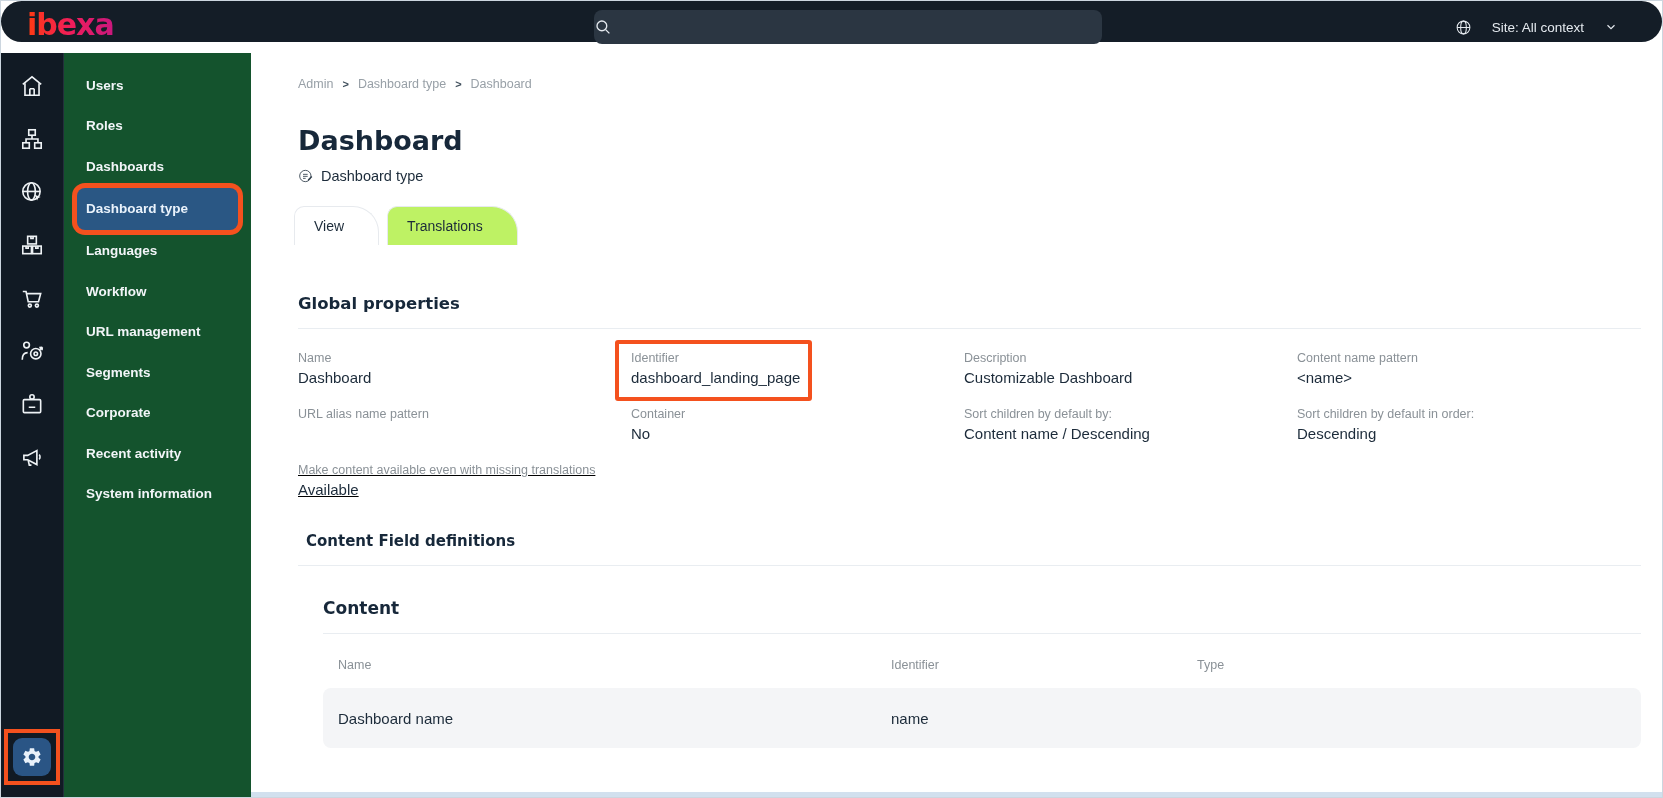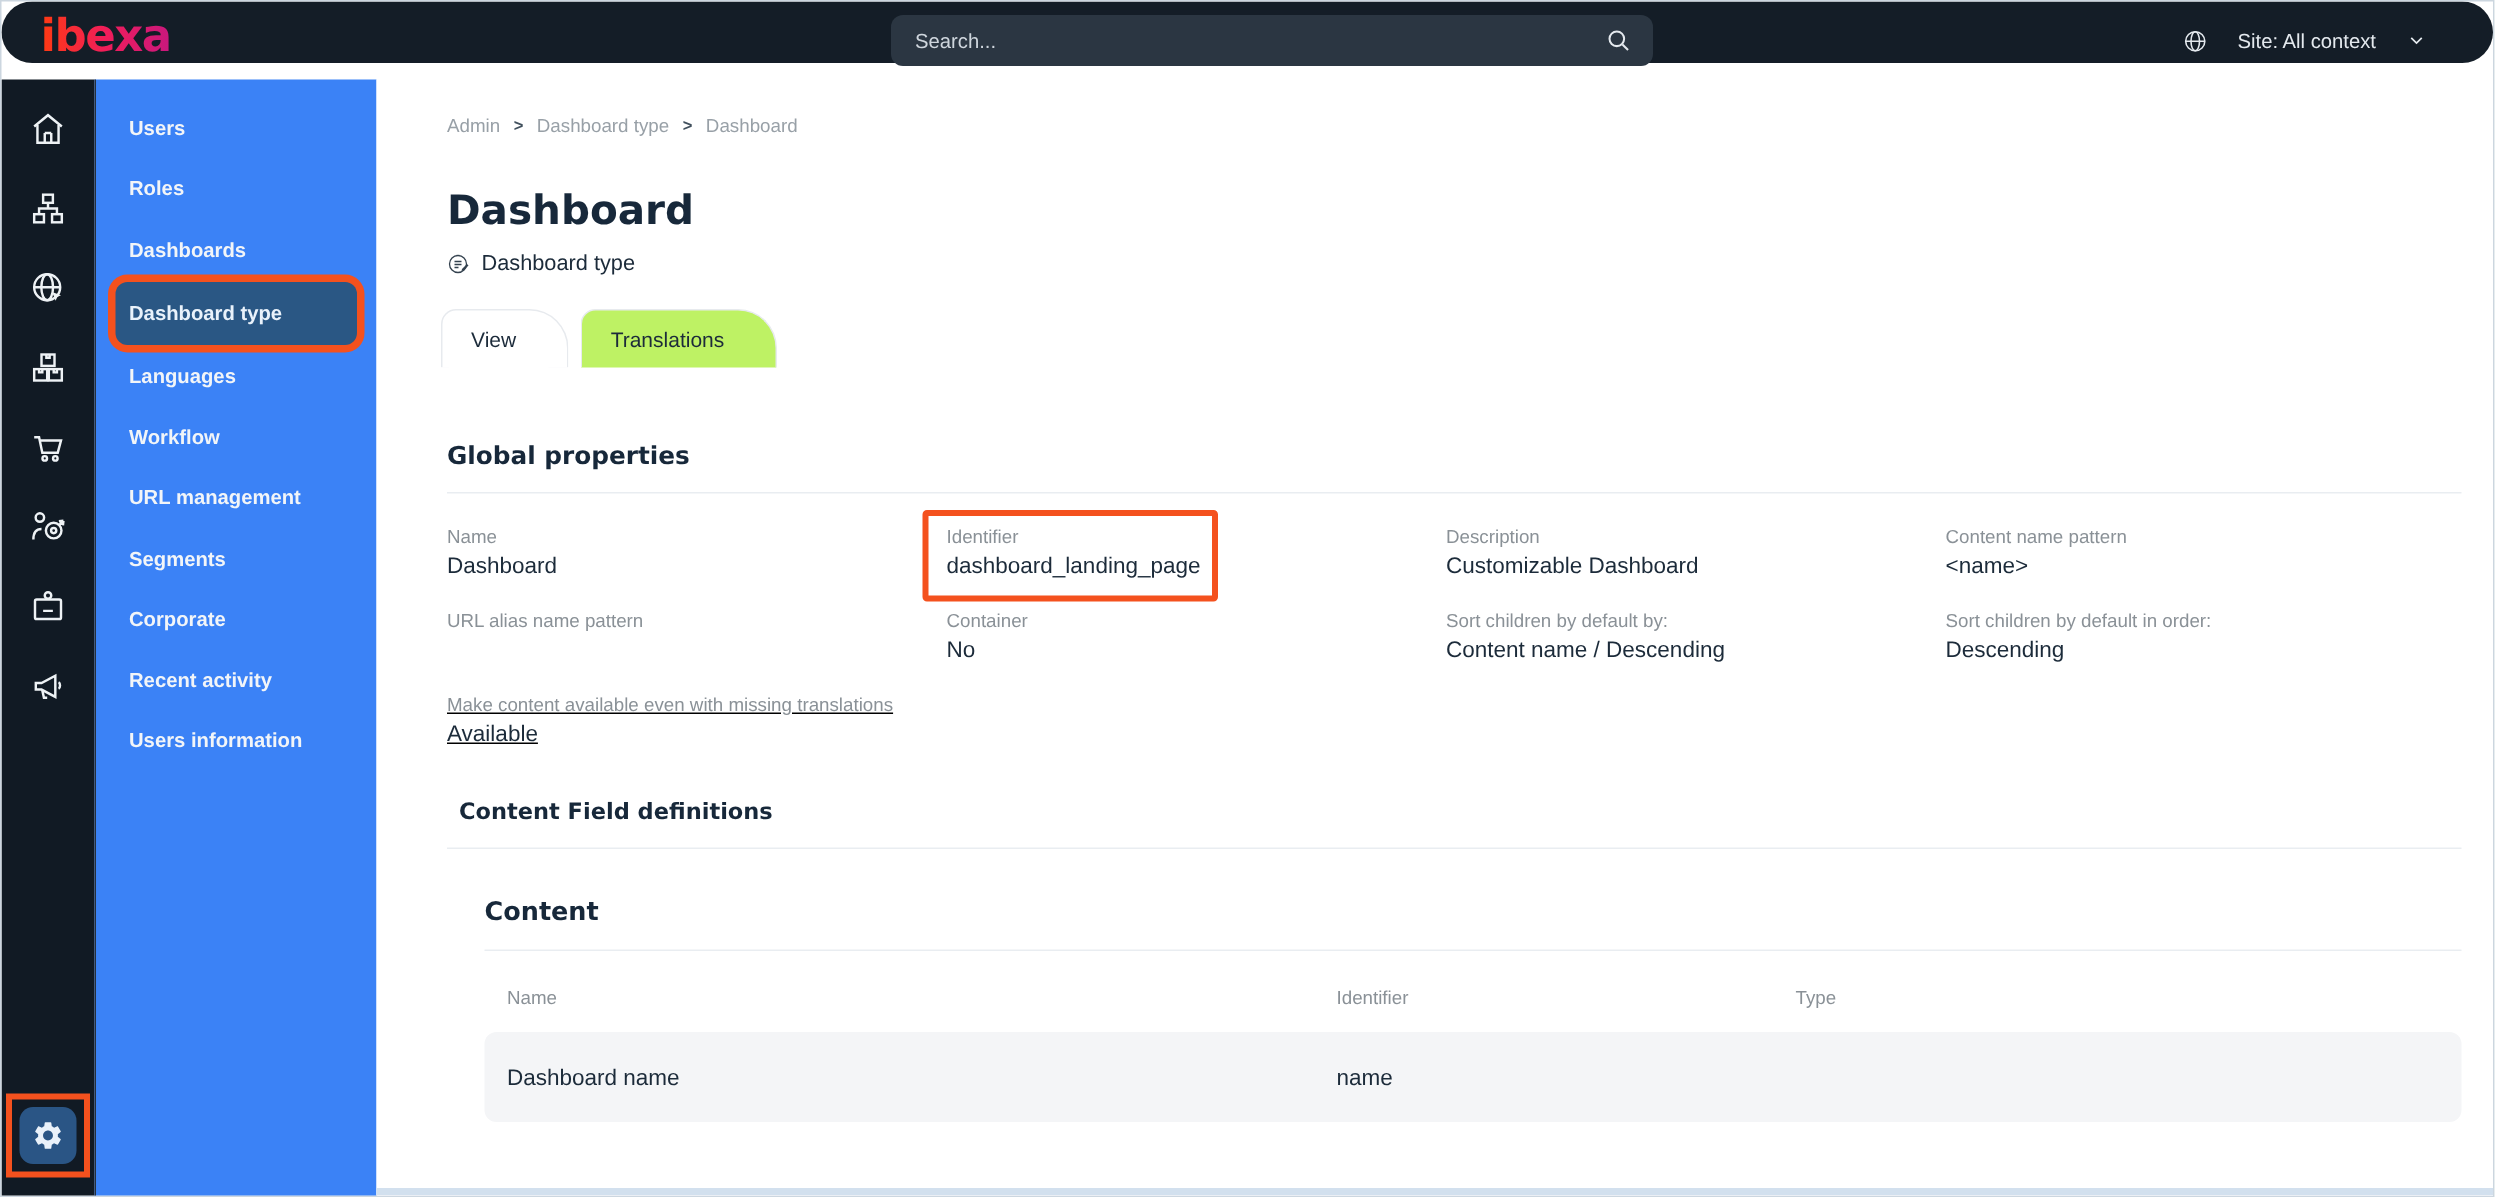--- a/index.html
+++ b/index.html
@@ -54,21 +54,21 @@
   .gear-wrap { border:4px solid var(--orange); padding:5px; }
   .gear-btn {
     width:38px; height:38px; background:#2a5585; border:none; border-radius:9px;
     display:flex; align-items:center; justify-content:center; cursor:pointer;
   }
 
   
   :root { --orange:#f4511e; }
   .menu {
     position:absolute; top:52px; left:62px; width:188px; height:746px;
-    background:#3b82f6; border-left:1px solid #242f3c; padding-top:12px;
+    background:#14532d; border-left:1px solid #242f3c; padding-top:12px;
   }
   .menu-item {
     height:40.5px; display:flex; align-items:center; padding-left:22px;
     color:#f2f5f8; font-size:13.5px; font-weight:600; cursor:pointer;
   }
   .menu-item.selected {
     background:#2a5784; border-radius:8px; margin:1px 13px 1px 13px;
     padding-left:9px; color:#e9f2fb; height:42px;
     box-shadow:0 0 0 5px var(--orange);
   }
@@ -153,21 +153,20 @@
 </style>
 </head>
 <body>
 
 <div class="page">
 
   <header class="topbar">
     <div class="logo">ibexa</div>
 
     <div class="search">
-      <input type="text" placeholder="Search..." style="">
       <span class="s-icon">
         <svg width="18" height="18" viewBox="0 0 24 24" fill="none" stroke="#e4e9ee" stroke-width="1.8">
           <circle cx="10.5" cy="10.5" r="6.5"></circle>
             <path d="M15.5 15.5 L20.5 20.5"></path>
         </svg>
       </span>
     </div>
 
     <div class="site-ctx">
       <span style="display:flex">
@@ -265,21 +264,21 @@
     <div class="menu-item">Users</div>
     <div class="menu-item">Roles</div>
     <div class="menu-item">Dashboards</div>
     <div class="menu-item selected">Dashboard type</div>
     <div class="menu-item">Languages</div>
     <div class="menu-item">Workflow</div>
     <div class="menu-item">URL management</div>
     <div class="menu-item">Segments</div>
     <div class="menu-item">Corporate</div>
     <div class="menu-item">Recent activity</div>
-    <div class="menu-item">Users information</div>
+    <div class="menu-item">System information</div>
   </nav>
 
   <main class="content">
 
     <div class="breadcrumb">
       <span class="crumb">Admin</span>
       <span class="sep">&gt;</span>
       <span class="crumb">Dashboard type</span>
       <span class="sep">&gt;</span>
       <span class="crumb">Dashboard</span>

